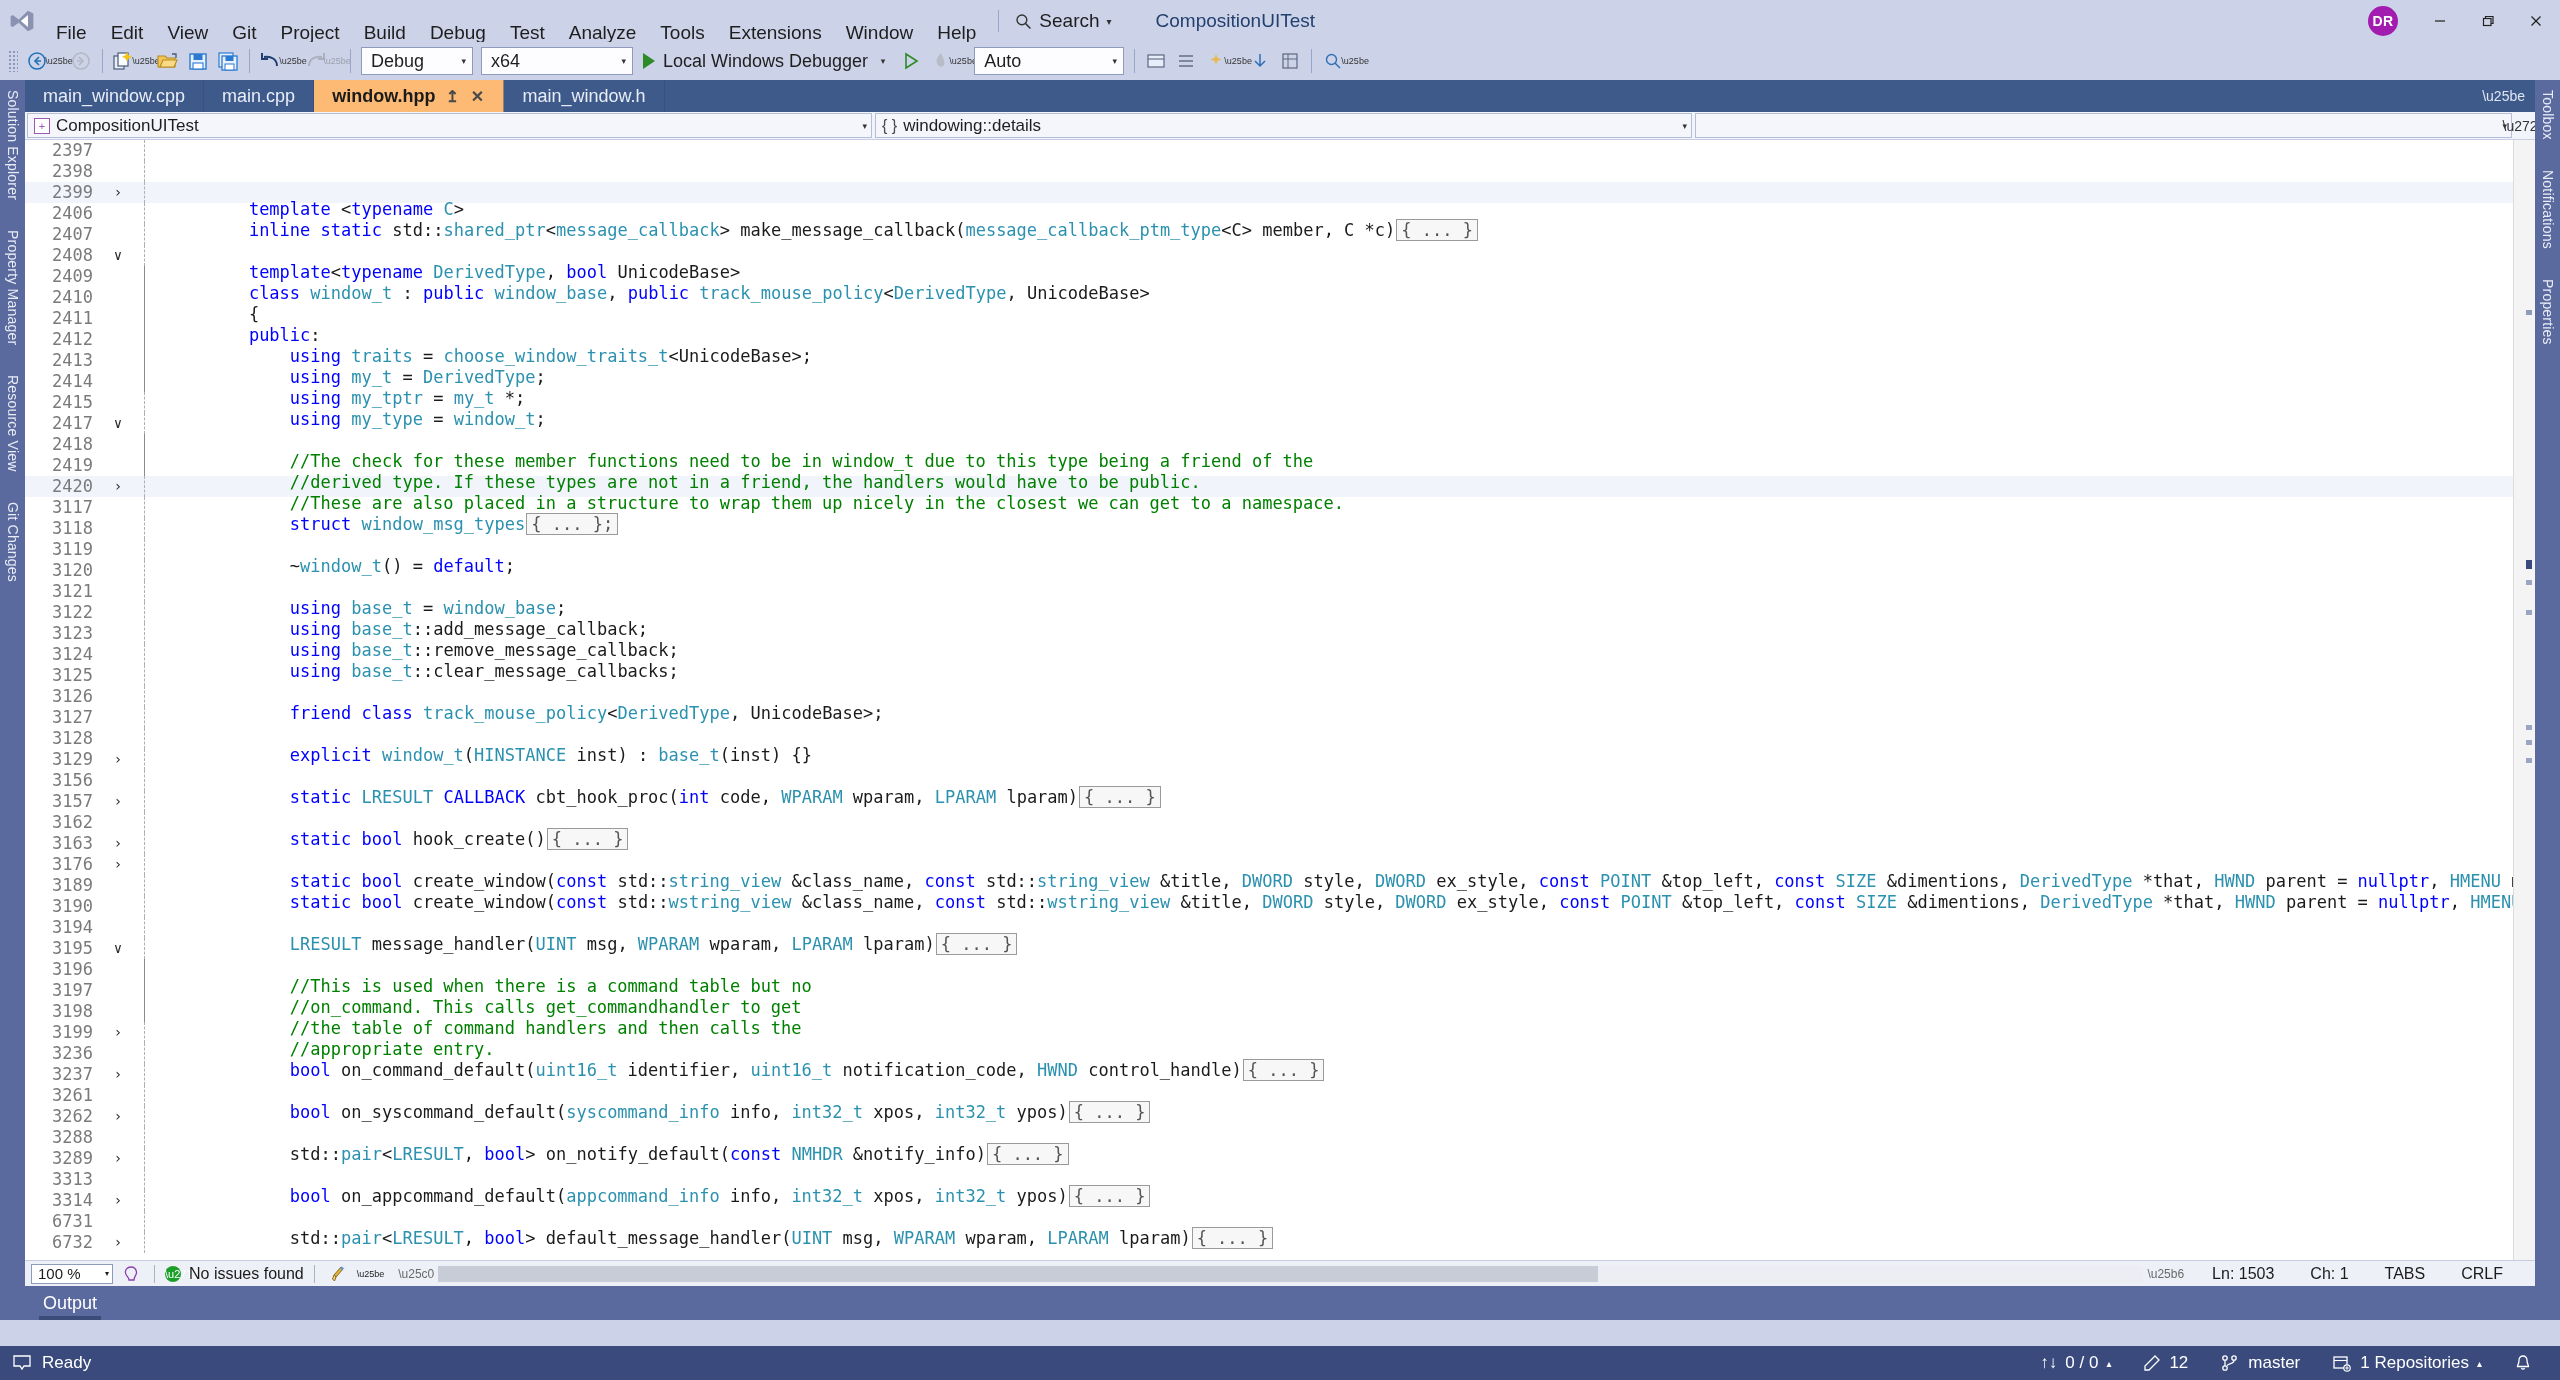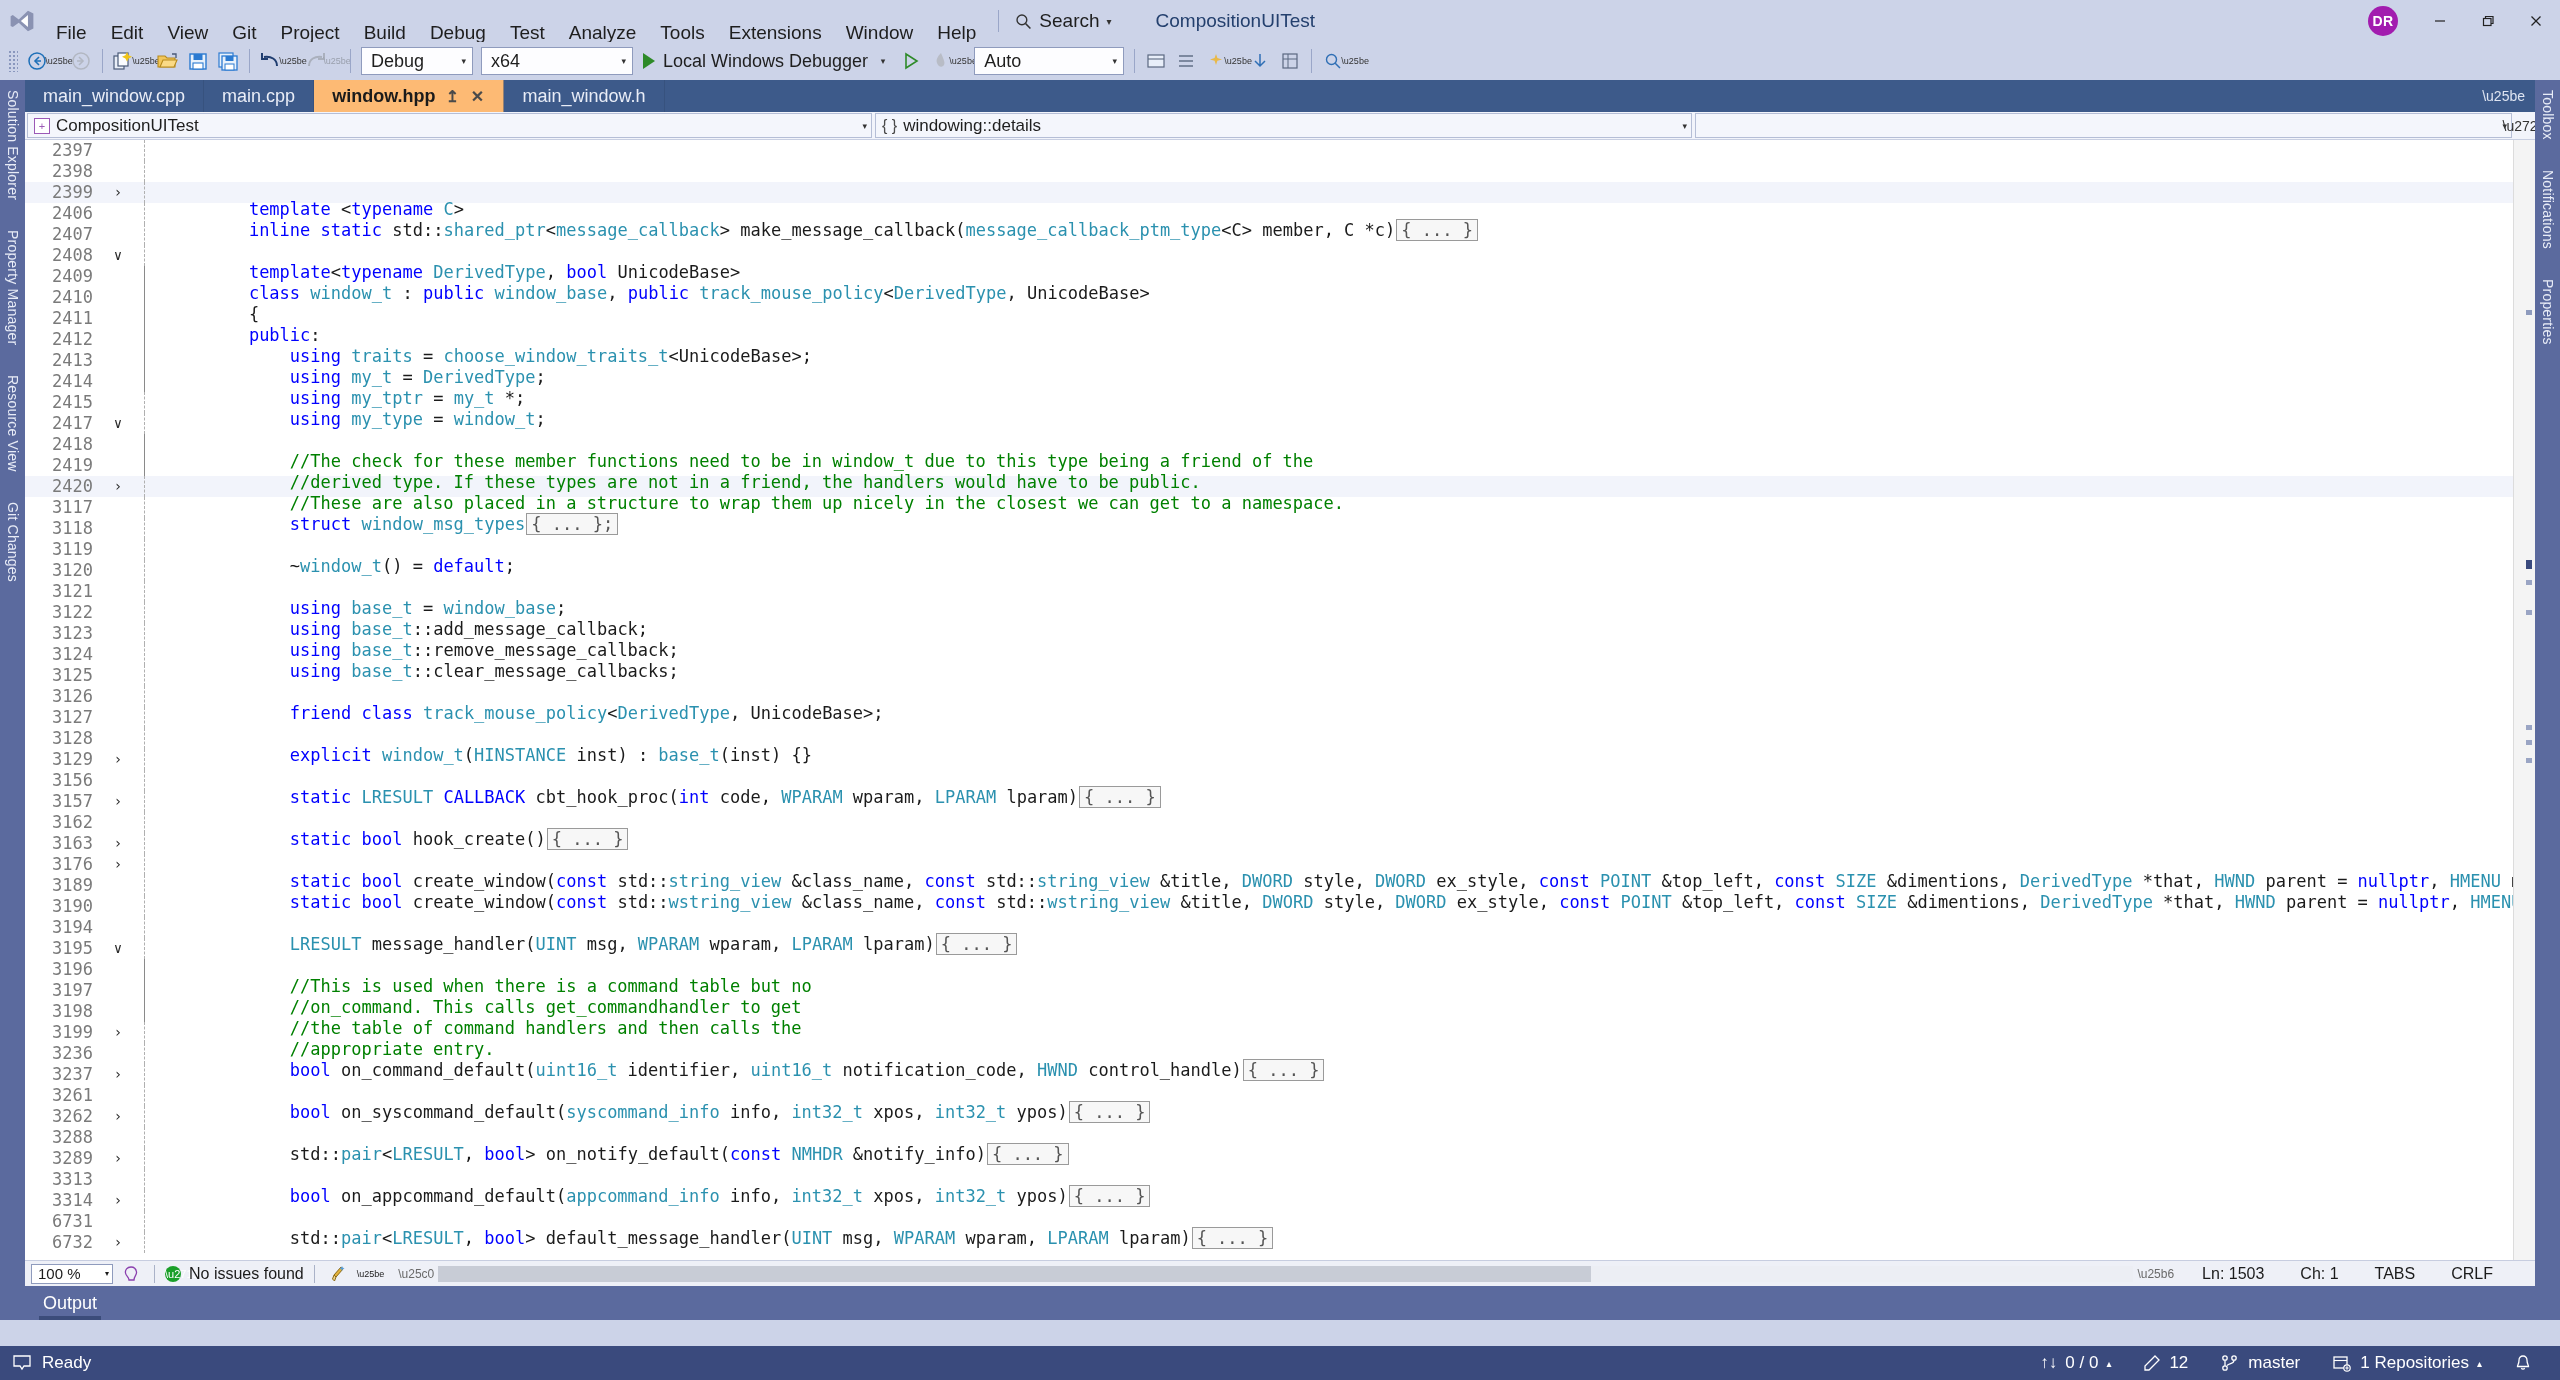--- a/index.html
+++ b/index.html
@@ -230,21 +230,21 @@
     width: 16px; height: 16px; border-radius: 50%; background: #1a9f29;
     color: #fff; font-size: 11px; line-height: 16px; text-align: center;
   }
   .hscroll {
     flex: 1; height: 18px; margin: 0 6px;
     display: flex; align-items: center;
   }
   .hs-arrow { color: #6a6a6a; font-size: 12px; padding: 0 4px; }
   .hs-track { flex: 1; height: 16px; background: #eceef4; position: relative; }
   .hs-thumb { position: absolute; left: 0; top: 0; bottom: 0; width: 68%; background: #c8ccd6; }
-  .es-right { display: flex; align-items: center; gap: 0; padding-right: 24px; }
+  .es-right { display: flex; align-items: center; gap: 0; padding-right: 14px; }
   .es-right .cell { padding: 0 18px; white-space: nowrap; }
 
   
   .outpane {
     height: 34px; background: #5b6a9e; display: flex; align-items: flex-end;
     flex: 0 0 34px;
   }
   .outpane .tab2 {
     font-size: 18px; color: #ffffff; padding: 2px 18px 6px 18px;
     position: relative; cursor: default;

